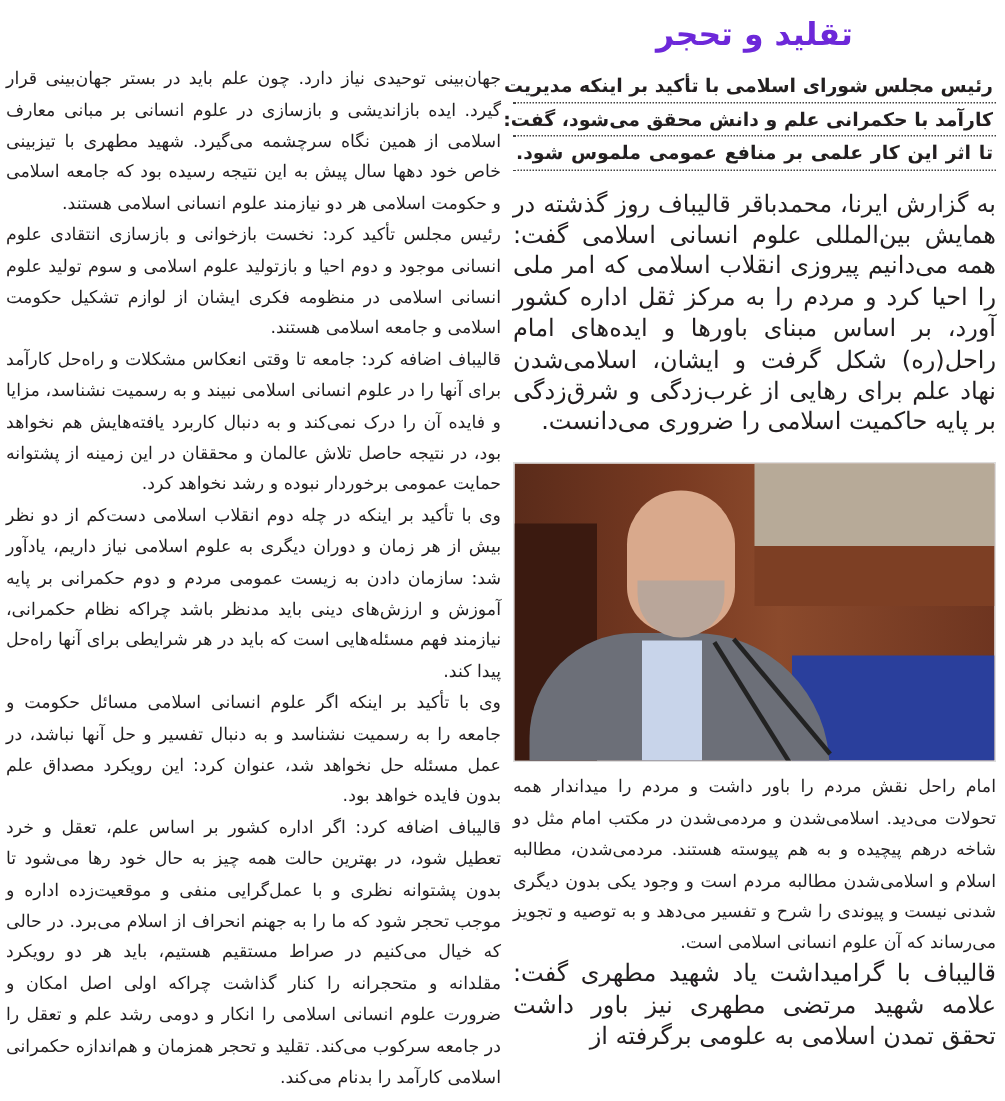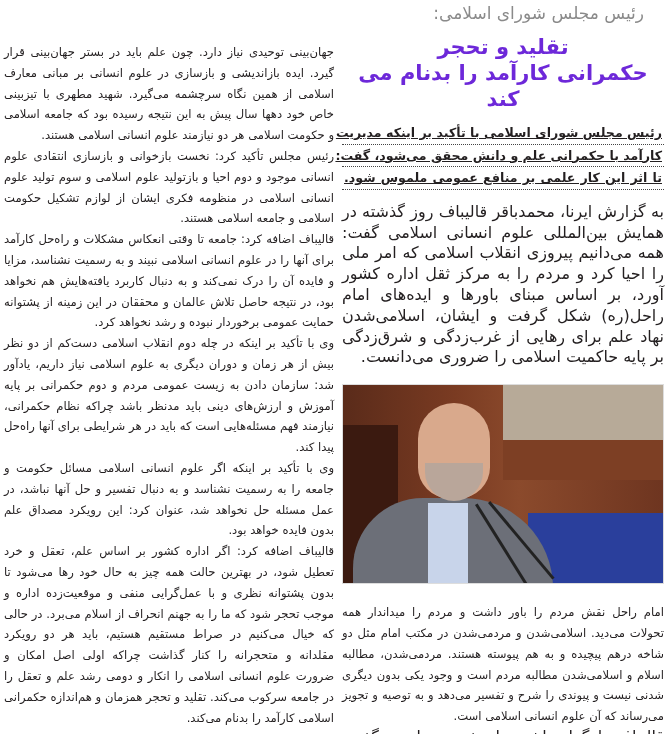--- a/index.html
+++ b/index.html
@@ -20,21 +20,21 @@
   .headline {
     text-align: center; font-weight: bold; color: #6d28d9;
     font-size: 21px; line-height: 26px; margin-top: 10px;
   }
   .lead {
     margin-top: 10px; font-weight: bold; font-size: 12.6px; line-height: 21.6px;
     text-align: justify; text-align-last: justify;
   }
   .lead-line {
     display: block; border-bottom: 1.5px dotted #444; white-space: nowrap;
-    text-align: justify; text-align-last: justify; padding: 0 2px; text-decoration: underline;
+    text-align: justify; text-align-last: justify; padding: 0 2px;
   }
   .body-right {
     margin-top: 12px; font-size: 16px; line-height: 20.8px;
     text-align: justify;
   }
   .photo {
     position: relative; margin-top: 16px; height: 200px; width: 322px;
     overflow: hidden; border: 1px solid #ddd; box-sizing: border-box;
     background: linear-gradient(90deg, #5a2b1a 0%, #7a3b22 35%, #8b4a2c 55%, #6e3520 100%);
   }
@@ -69,40 +69,38 @@
   .photo .beard {
     position: absolute; left: 82px; top: 78px; width: 58px; height: 38px;
     background: #b9a69a; border-radius: 0 0 30px 30px;
   }
   .photo .mic {
     position: absolute; left: 132px; top: 120px; width: 3px; height: 100px;
     background: #222; transform: rotate(-32deg); transform-origin: top left;
   }
   .photo .mic2 { left: 145px; top: 118px; transform: rotate(-40deg); }
   .body-right2 {
-    margin-top: 18px; font-size: 11.6px; line-height: 20.8px; text-align: justify;
+    margin-top: 6px; font-size: 11.6px; line-height: 20.8px; text-align: justify;
   }
 
   
   .col-left {
     position: absolute; top: 42px; left: 4px; width: 330px;
     font-size: 11.6px; line-height: 20.8px; text-align: justify;
   }
   p { margin: 0; }
 </style>
 </head>
 <body>
 
 <div class="page">
 
   <div class="col-right">
-    <div class="kicker">رئیس مجلس شورای اسلامی:</div>
     <div class="headline">
       <div>تقلید و تحجر</div>
-      <div>حکمرانی کارآمد را بدنام می کند</div>
     </div>
     <div class="lead">
       <span class="lead-line">رئیس مجلس شورای اسلامی با تأکید بر اینکه مدیریت</span>
       <span class="lead-line">کارآمد با حکمرانی علم و دانش محقق می‌شود، گفت:</span>
       <span class="lead-line">تا اثر این کار علمی بر منافع عمومی ملموس شود.</span>
     </div>
     <p class="body-right">به گزارش ایرنا، محمدباقر قالیباف روز گذشته در همایش بین‌المللی علوم انسانی اسلامی گفت: همه می‌دانیم پیروزی انقلاب اسلامی که امر ملی را احیا کرد و مردم را به مرکز ثقل اداره کشور آورد، بر اساس مبنای باورها و ایده‌های امام راحل(ره) شکل گرفت و ایشان، اسلامی‌شدن نهاد علم برای رهایی از غرب‌زدگی و شرق‌زدگی بر پایه حاکمیت اسلامی را ضروری می‌دانست.</p>
 
     <div class="photo">
       <div class="wall-top"></div>

